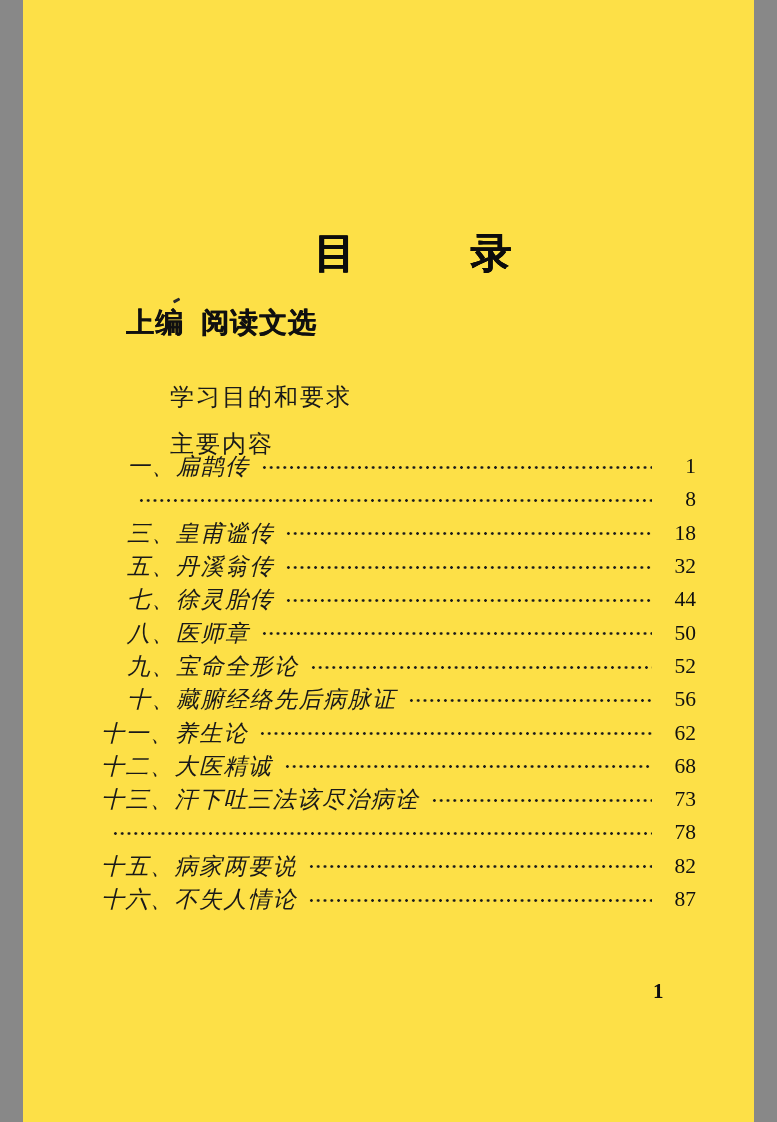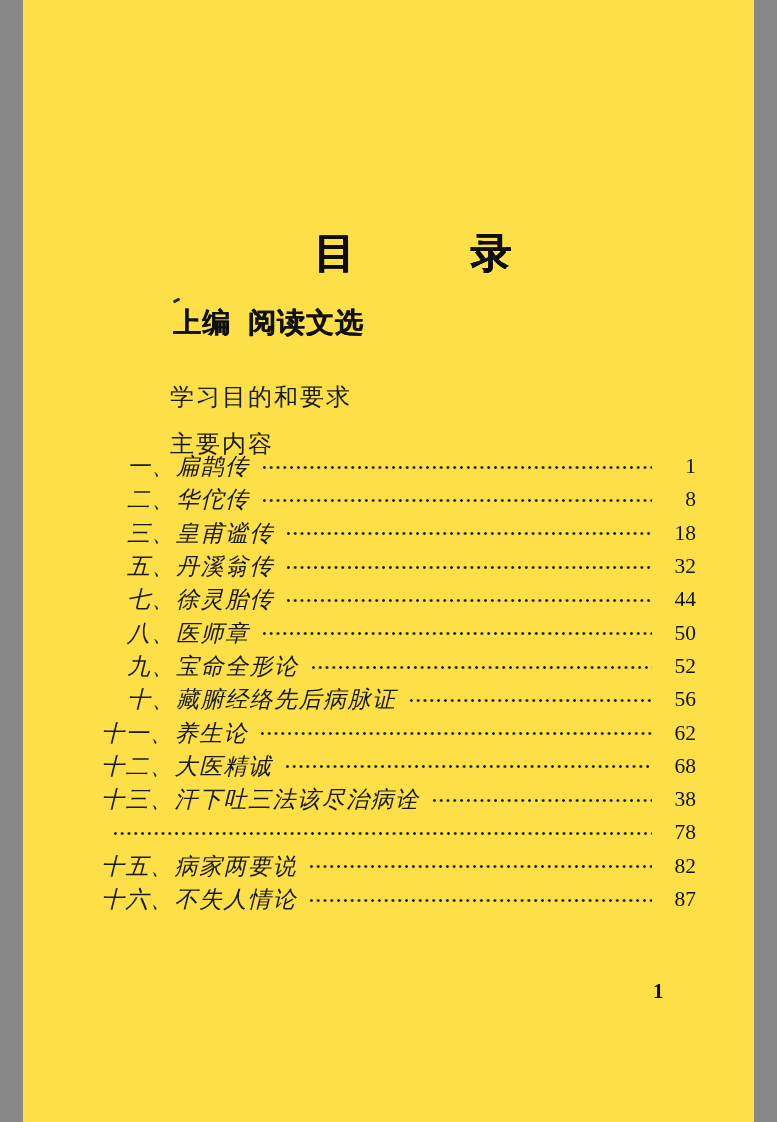--- a/index.html
+++ b/index.html
@@ -21,21 +21,20 @@
     text-shadow:0.7px 0 0 currentColor, 0 0.4px 0 currentColor;
     white-space:nowrap;
   }
   .part-heading {
     position:absolute; top:304px; left:103px;
     font-family:"Liberation Sans", sans-serif;
     font-size:28px; font-weight:800; color:#101010;
     letter-spacing:1px; word-spacing:8px;
     text-shadow:0.6px 0 0 currentColor;
     white-space:nowrap;
-    margin-left:47px;
   }
   .speck {
     position:absolute; left:150px; top:299px;
     width:7px; height:2.5px; background:#2b2b2b;
     transform:rotate(-28deg); border-radius:1px;
   }
   .subheading {
     position:absolute; left:147px;
     font-size:24px; letter-spacing:2px; color:#1a1a1a;
     white-space:nowrap;
@@ -91,21 +90,20 @@
   <div class="subheading sub-goals">学习目的和要求</div>
   <div class="subheading sub-content">主要内容</div>
 
   <div class="toc">
     <div class="toc-row ind1">
       <span class="toc-label">一、扁鹊传</span>
       <span class="dots"></span>
       <span class="page-num">1</span>
     </div>
     <div class="toc-row ind1">
-      <span class="toc-label">二、华佗传</span>
       <span class="dots"></span>
       <span class="page-num">8</span>
     </div>
     <div class="toc-row ind1">
       <span class="toc-label">三、皇甫谧传</span>
       <span class="dots"></span>
       <span class="page-num">18</span>
     </div>
     <div class="toc-row ind1">
       <span class="toc-label">五、丹溪翁传</span>
@@ -138,21 +136,21 @@
       <span class="page-num">62</span>
     </div>
     <div class="toc-row ind2">
       <span class="toc-label">十二、大医精诚</span>
       <span class="dots"></span>
       <span class="page-num">68</span>
     </div>
     <div class="toc-row ind2">
       <span class="toc-label">十三、汗下吐三法该尽治病诠</span>
       <span class="dots"></span>
-      <span class="page-num">38</span>
+      <span class="page-num">73</span>
     </div>
     <div class="toc-row ind2">
       <span class="dots"></span>
       <span class="page-num">78</span>
     </div>
     <div class="toc-row ind2">
       <span class="toc-label">十五、病家两要说</span>
       <span class="dots"></span>
       <span class="page-num">82</span>
     </div>

